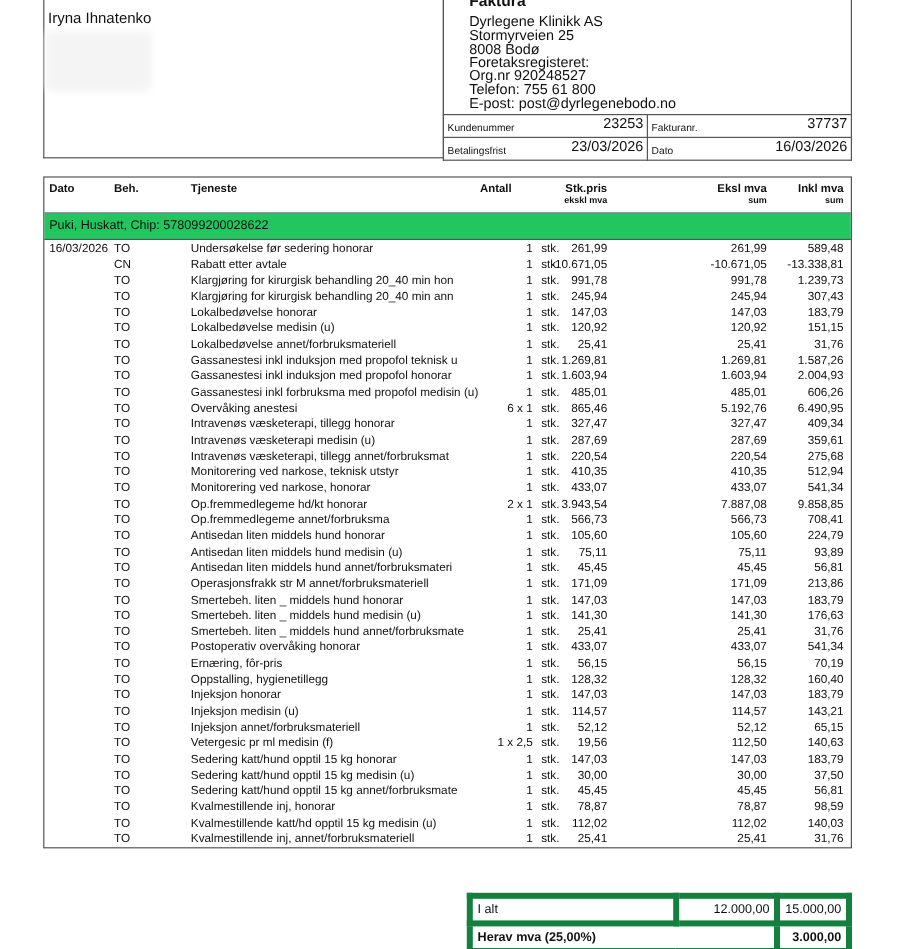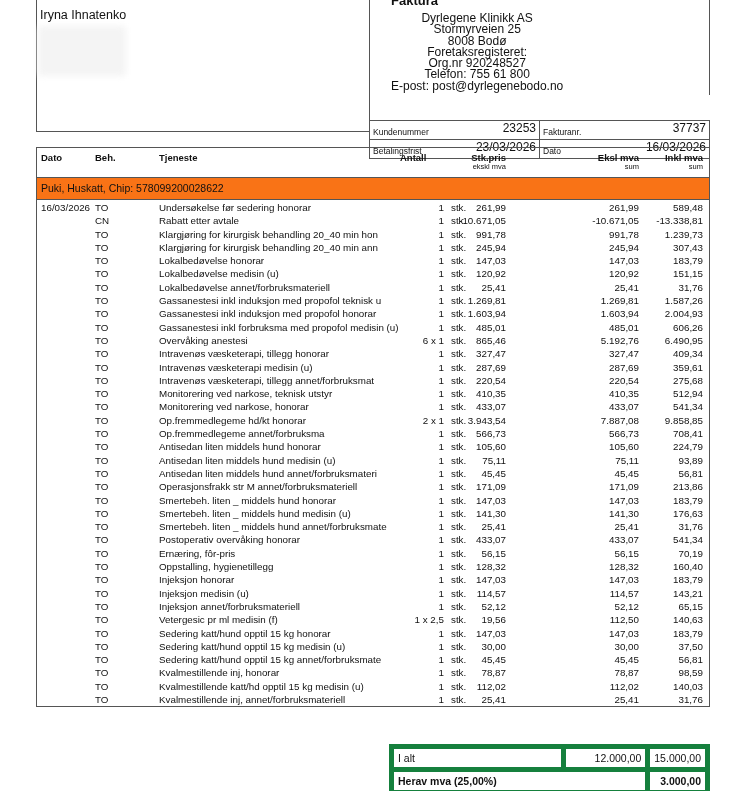--- a/index.html
+++ b/index.html
@@ -6,33 +6,33 @@
   body { width:750px; height:791px; overflow:hidden; position:relative;
          font-family:"Liberation Sans", sans-serif; color:#111; }
   .abs { position:absolute; }
   
   #cust-box { left:36px; top:-2px; width:334px; height:134px; border:1px solid #555; border-top:none; box-sizing:border-box; }
   #cust-name { left:40px; top:8px; font-size:12.5px; }
   .blur { position:absolute; left:38px; background:#f4f4f4; filter:blur(3px); border-radius:4px; }
   
   #clinic-box { left:369px; top:-2px; width:341px; height:97px; border:1px solid #555; border-top:none; border-bottom:none; box-sizing:border-box; }
   #doc-title { left:391px; top:-7px; font-size:13px; font-weight:bold; }
-  #clinic-lines { left:391px; top:13px; font-size:12px; line-height:11.3px;text-align:center; }
+  #clinic-lines { left:391px; top:13px; font-size:12px; line-height:11.3px; }
   #clinic-lines div { white-space:nowrap; }
   
-  #meta { left:369px; top:95px; width:341px; border-collapse:collapse;margin-top:25px; }
+  #meta { left:369px; top:95px; width:341px; border-collapse:collapse; }
   #meta td { border:1px solid #555; height:19px; padding:0 3px; box-sizing:border-box; vertical-align:middle; }
   #meta .lab { font-size:8.5px; }
   #meta .val { font-size:12px; text-align:right; }
   
   #main { left:36px; top:147px; width:674px; border:1px solid #555; box-sizing:border-box; }
   #thead { height:29px; border-bottom:1px solid #555; position:relative; font-size:9.5px; font-weight:bold; }
   #thead .h { position:absolute; top:5px; line-height:9px; }
-  #thead .sub { font-size:7.5px; font-weight:normal; display:block; text-align:right; }
-  #patient { height:21px; background:#f97316; border-bottom:1px solid #555; font-size:10.5px; padding-left:4px; line-height:21px; }
+  #thead .sub { font-size:7.5px; font-weight:bold; display:block; text-align:right; }
+  #patient { height:21px; background:#22c55e; border-bottom:1px solid #555; font-size:10.5px; padding-left:4px; line-height:21px; }
   .row { height:13.3px; position:relative; font-size:9.8px; line-height:13.3px; white-space:nowrap; }
   .row span { position:absolute; top:0; }
   .c-date { left:4px; }
   .c-beh { left:58px; }
   .c-svc { left:122px; }
   .c-qty { right:265px; text-align:right; }
   .c-unit { left:414px; }
   .c-price { right:203px; text-align:right; }
   .c-eks { right:70px; text-align:right; }
   .c-inkl { right:6px; text-align:right; }

